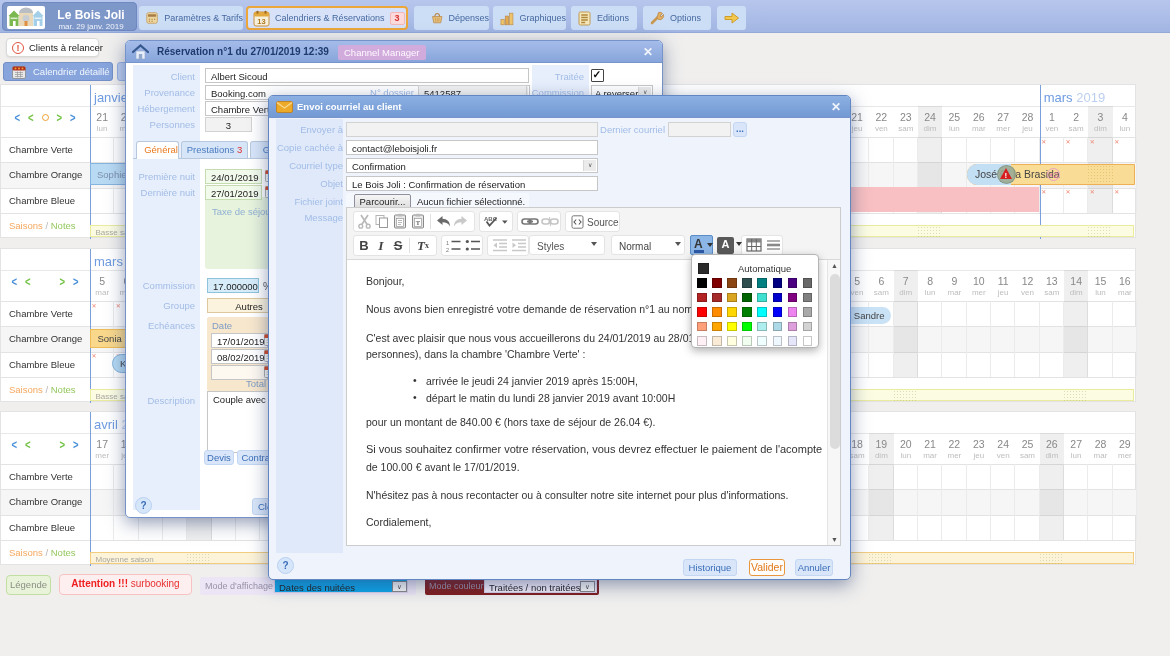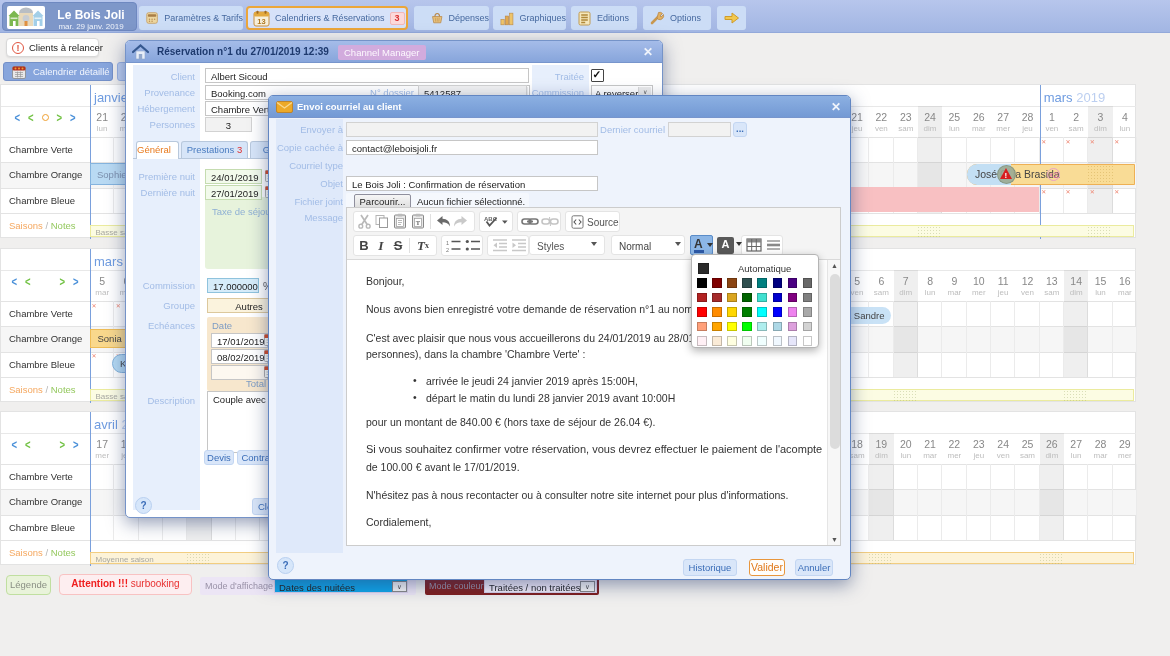--- a/index.html
+++ b/index.html
@@ -903,21 +903,21 @@
 <div class="lab" style="left:-81px;top:46px;width:150px">Provenance</div>
 <div class="inp" style="left:79px;top:43.5px;width:325px;height:15px">Booking.com<span class="selarrow">∨</span></div>
 <div class="lab" style="left:138px;top:46px;width:150px">N° dossier</div>
 <div class="inp gray" style="left:292px;top:43.5px;width:109px;height:15px">5412587</div>
 <div class="lab" style="left:308px;top:46px;width:150px">Commission</div>
 <div class="inp" style="left:465px;top:43.5px;width:62px;height:15px;padding:2px 3px">A reverser<span class="selarrow">∨</span></div>
 <div class="lab" style="left:-81px;top:62px;width:150px">Hébergement</div>
 <div class="inp" style="left:79px;top:59.5px;width:325px;height:15px">Chambre Verte<span class="selarrow">∨</span></div>
 <div class="lab" style="left:-81px;top:78px;width:150px">Personnes</div>
 <div class="inp gray" style="left:79px;top:75.5px;width:47px;height:15px;text-align:center">3</div>
-<div style="position:absolute;left:10px;top:100px;width:43px;height:17.5px;background:#fff;border:1px solid #b8c8dc;border-bottom:none;border-radius:3px 3px 0 0;color:#e8791c;font-size:9.5px;text-align:left;line-height:16px;z-index:2">Général</div>
+<div style="position:absolute;left:10px;top:100px;width:43px;height:17.5px;background:#fff;border:1px solid #b8c8dc;border-bottom:none;border-radius:3px 3px 0 0;color:#e8791c;font-size:9.5px;text-align:right;line-height:16px;z-index:2">Général</div>
 <div style="position:absolute;left:55px;top:100px;width:67px;height:17px;background:#d7e5f8;border:1px solid #b8c8dc;border-bottom:none;border-radius:3px 3px 0 0;font-size:9.5px;text-align:center;line-height:16px;z-index:1"><span style="color:#4a7cc0">Prestations </span><span style="color:#e03030">3</span></div>
 <div style="position:absolute;left:124px;top:100px;width:62px;height:17px;background:#d7e5f8;border:1px solid #b8c8dc;border-bottom:none;border-radius:3px 3px 0 0;color:#4a7cc0;font-size:9.5px;text-align:center;line-height:16px;z-index:1">Groupes</div>
 <div style="position:absolute;left:7px;top:116.5px;width:524px;height:1px;background:#b8c8dc;z-index:1"></div>
 <div style="position:absolute;left:79px;top:156px;width:220px;height:72px;background:#e7f3dc;border-radius:3px"></div>
 <div class="lab" style="left:86px;top:165px;width:100px;text-align:left;color:#8fb0d4">Taxe de séjour</div>
 <div class="lab" style="left:-81px;top:130px;width:150px">Première nuit</div>
 <div class="inp" style="left:79px;top:127.5px;width:57px;height:15px;background:#f2faeb;border-color:#c5dcb0">24/01/2019</div>
 <svg style="position:absolute;left:139px;top:128px" width="13" height="13" viewBox="0 0 13 13">
       <rect x="0.5" y="1.5" width="12" height="11" rx="1" fill="#fdfdf6" stroke="#999" stroke-width=".8"></rect>
       <rect x="0.5" y="1.5" width="12" height="3.5" fill="#d84820"></rect>
@@ -975,20 +975,21 @@
     </div>
 <div style="position:absolute;left:7px;top:23px;width:67px;height:434px;background:#dfe9fa"></div>
 <div class="lab" style="left:-76px;top:28px;width:150px">Envoyer à</div>
 <div class="inp gray" style="left:77px;top:25.5px;width:252px;height:15px"></div>
 <div class="lab" style="left:246px;top:28px;width:150px">Dernier courriel</div>
 <div class="inp gray" style="left:399px;top:25.5px;width:63px;height:15px"></div>
 <div class="btn" style="left:464px;top:25.5px;width:14px;height:15px;line-height:11px;font-weight:bold">...</div>
 <div class="lab" style="left:-76px;top:46px;width:150px">Copie cachée à</div>
 <div class="inp" style="left:77px;top:43.5px;width:252px;height:15px">contact@leboisjoli.fr</div>
 <div class="lab" style="left:-76px;top:64px;width:150px">Courriel type</div>
+<div class="inp" style="left:77px;top:61.5px;width:252px;height:15px">Confirmation<span class="selarrow">∨</span></div>
 <div class="lab" style="left:-76px;top:82px;width:150px">Objet</div>
 <div class="inp" style="left:77px;top:79.5px;width:252px;height:15px">Le Bois Joli : Confirmation de réservation</div>
 <div class="lab" style="left:-76px;top:100px;width:150px">Fichier joint</div>
 <div style="position:absolute;left:77px;top:96.5px;width:183px;height:19px;background:#f5f8fd;border-radius:2px"></div>
 <div style="position:absolute;left:85px;top:98px;width:57px;height:14.5px;background:linear-gradient(#f6f6f6,#dedede);border:1px solid #8f8f9d;border-radius:2px;font-size:9.5px;color:#222;text-align:center;line-height:13px">Parcourir...</div>
 <span style="position:absolute;left:148px;top:100px;font-size:9.5px;color:#222">Aucun fichier sélectionné.</span>
 <div class="lab" style="left:-76px;top:116px;width:150px">Message</div>
 <div style="position:absolute;left:77px;top:111px;width:495px;height:339px;background:#fff;border:1px solid #ccc"></div>
 <div style="position:absolute;left:78px;top:112px;width:493px;height:52px;background:#f4f4f4;border-bottom:1px solid #d9d9d9"></div>
 <div style="position:absolute;left:84px;top:115px;width:122px;height:21px;background:#fff;border:1px solid #e4e4e4;border-radius:3px"></div>

